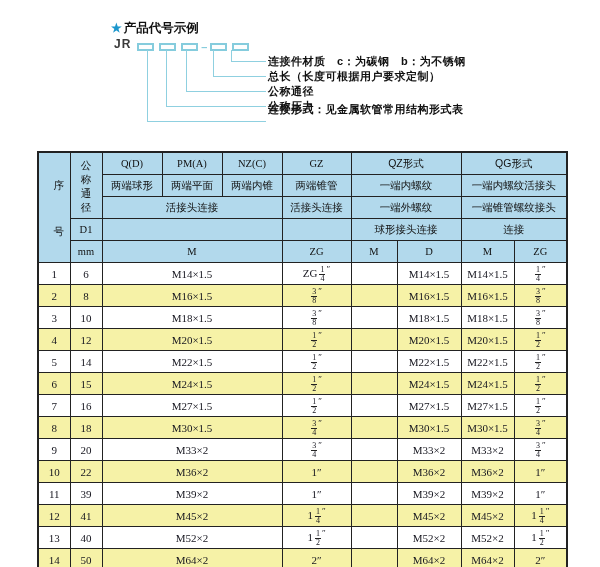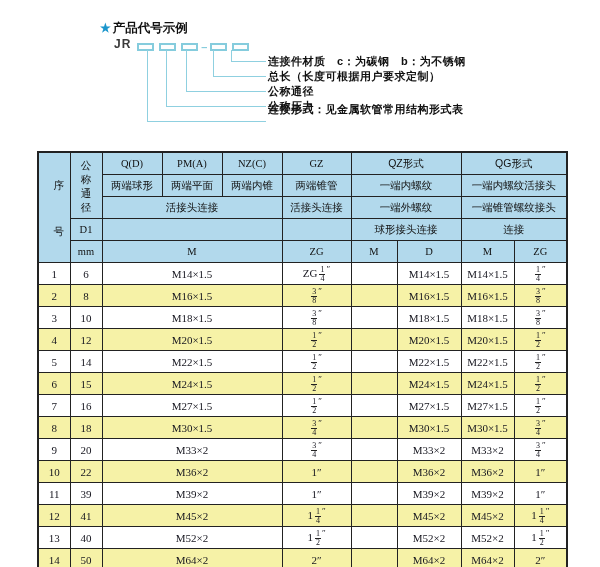--- a/index.html
+++ b/index.html
@@ -1,19 +1,19 @@
 <!DOCTYPE html>
 <html><head>
 <meta charset="utf-8">
 <style>
   html,body{margin:0;padding:0;}
   .page{position:relative;width:600px;height:567px;background:#ffffff;overflow:hidden;
         font-family:"Liberation Sans",sans-serif;color:#111;}
   
-  .diagram-title{position:absolute;left:100px;top:20px;font-size:12.5px;font-weight:bold;text-align:center;}
+  .diagram-title{position:absolute;left:111px;top:20px;font-size:12.5px;font-weight:bold;text-align:center;}
   .diagram-title .star{color:#1b96cc;margin-right:2px;font-size:12px;}
   .code-row{position:absolute;left:114px;top:39px;display:flex;align-items:flex-end;height:12px;}
   .code-prefix{font-size:12px;font-weight:bold;color:#3a3a3a;margin-right:6px;letter-spacing:1px;}
   .code-box{width:13px;height:4px;border:2px solid #85ccdd;background:#fdfefe;margin-right:5px;}
   .code-dash{color:#85ccdd;font-weight:bold;margin:0 3px 0 -2px;font-size:11px;line-height:8px;}
   .conn{position:absolute;border-left:1px solid #8fd0e0;border-bottom:1px solid #8fd0e0;}
   .diagram-label{position:absolute;left:268px;font-size:11px;font-weight:bold;white-space:nowrap;letter-spacing:0.5px;}
   
   .table-title{position:absolute;left:31px;top:125px;font-family:"DejaVu Serif",serif;
                font-size:17px;font-weight:bold;font-style:italic;letter-spacing:2.5px;}

